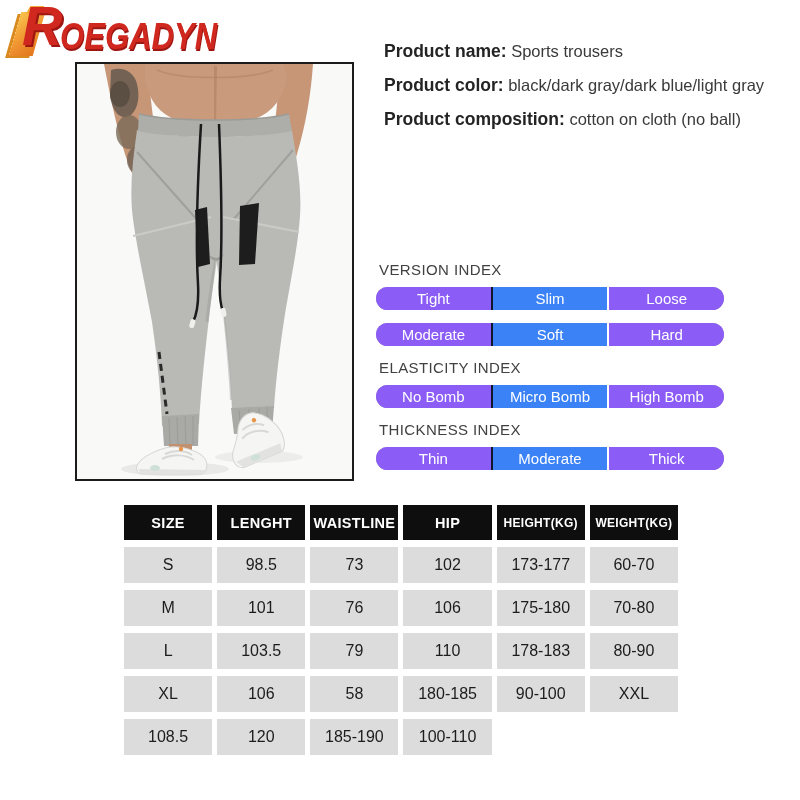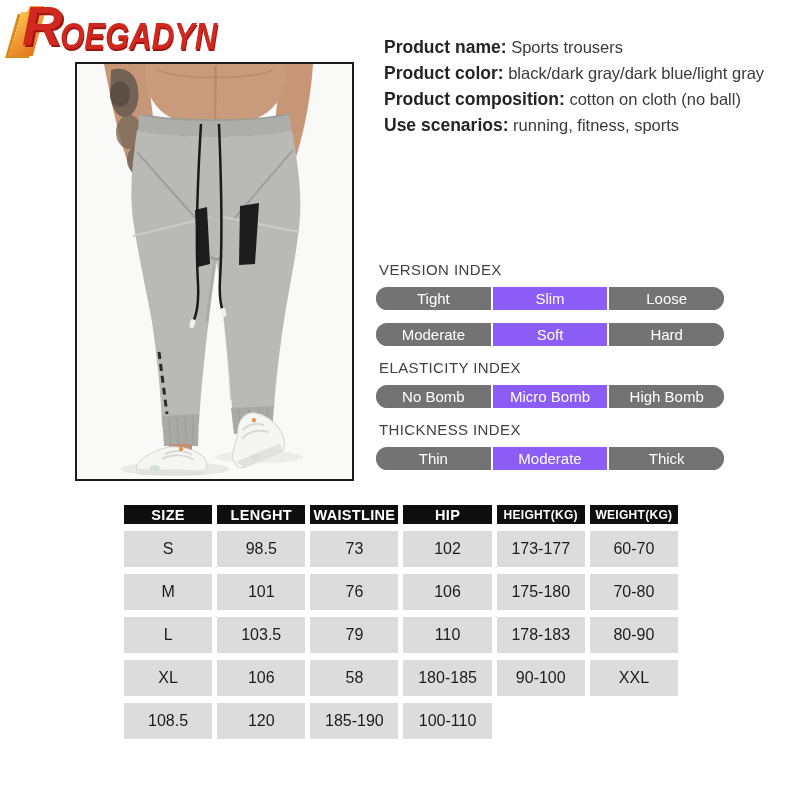--- a/index.html
+++ b/index.html
@@ -36,47 +36,47 @@
 
   
   .photo{
     position:absolute;left:75px;top:62px;width:275px;height:415px;
     border:2px solid #1b1b1b;background:#f9f9f8;box-sizing:content-box;
   }
   .photo svg{display:block;width:275px;height:415px;}
 
   
   .specs{position:absolute;left:384px;top:34px;width:405px;color:#3a3a3a;}
-  .specs p{margin:0;font-size:16.5px;line-height:26px;}
+  .specs p{margin:0;font-size:16.5px;line-height:34px;}
   .spec-label{font-weight:bold;font-size:17.5px;color:#242424;}
 
   
   .indexes{position:absolute;left:376px;top:249px;width:348px;}
   .idx-title{
     margin:12px 0 8px 3px;font-size:15px;line-height:18px;
     color:#414141;letter-spacing:0.4px;
   }
   .idx-bar{
     display:flex;height:23px;border-radius:12px;overflow:hidden;
     background:#ababab;margin-bottom:13px;
   }
   .idx-seg{
     flex:1 1 0;display:flex;align-items:center;justify-content:center;
-    background:#737373;color:#ffffff;font-size:15px;
-  }
-  .idx-seg.active{background:#8b5cf6;border-left:2px solid #ffffff;border-right:2px solid #ffffff;}
+    background:#8b5cf6;color:#ffffff;font-size:15px;
+  }
+  .idx-seg.active{background:#3b82f6;border-left:2px solid #0f172a;border-right:2px solid #ffffff;}
 
   
   .size-table{
     position:absolute;left:124px;top:505px;width:554px;
     display:grid;grid-template-columns:repeat(6,1fr);
     column-gap:5px;row-gap:7px;
   }
   .th{
-    background:#0e0e0e;color:#ffffff;height:19px;
+    background:#0e0e0e;color:#ffffff;height:35px;
     display:flex;align-items:center;justify-content:center;
     font-weight:bold;font-size:14.5px;letter-spacing:0.3px;white-space:nowrap;
   }
   .th:nth-child(5),.th:nth-child(6){font-size:12px;}
   .td{
     background:#dcdcdc;color:#1c1c1c;height:36px;
     display:flex;align-items:center;justify-content:center;font-size:16px;
   }
 </style>
 </head>
@@ -181,24 +181,20 @@
     <span>Sports trousers</span>
   </p>
   <p>
     <span class="spec-label">Product color:</span>
     <span>black/dark gray/dark blue/light gray</span>
   </p>
   <p>
     <span class="spec-label">Product composition:</span>
     <span>cotton on cloth (no ball)</span>
   </p>
-  <p>
-    <span class="spec-label">Use scenarios:</span>
-    <span>running, fitness, sports</span>
-  </p>
 </div>
 
 <div class="indexes">
 
   <p class="idx-title">VERSION INDEX</p>
   <div class="idx-bar">
     <div class="idx-seg">Tight</div>
     <div class="idx-seg active">Slim</div>
     <div class="idx-seg">Loose</div>
   </div>

